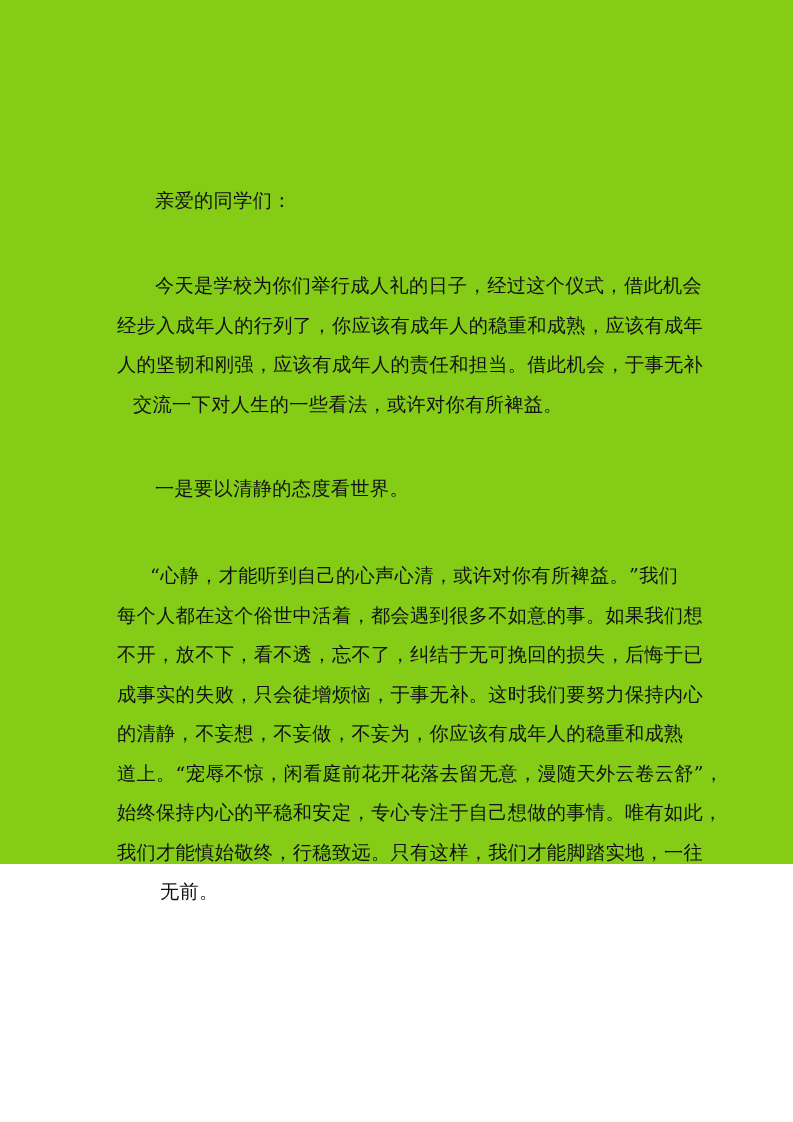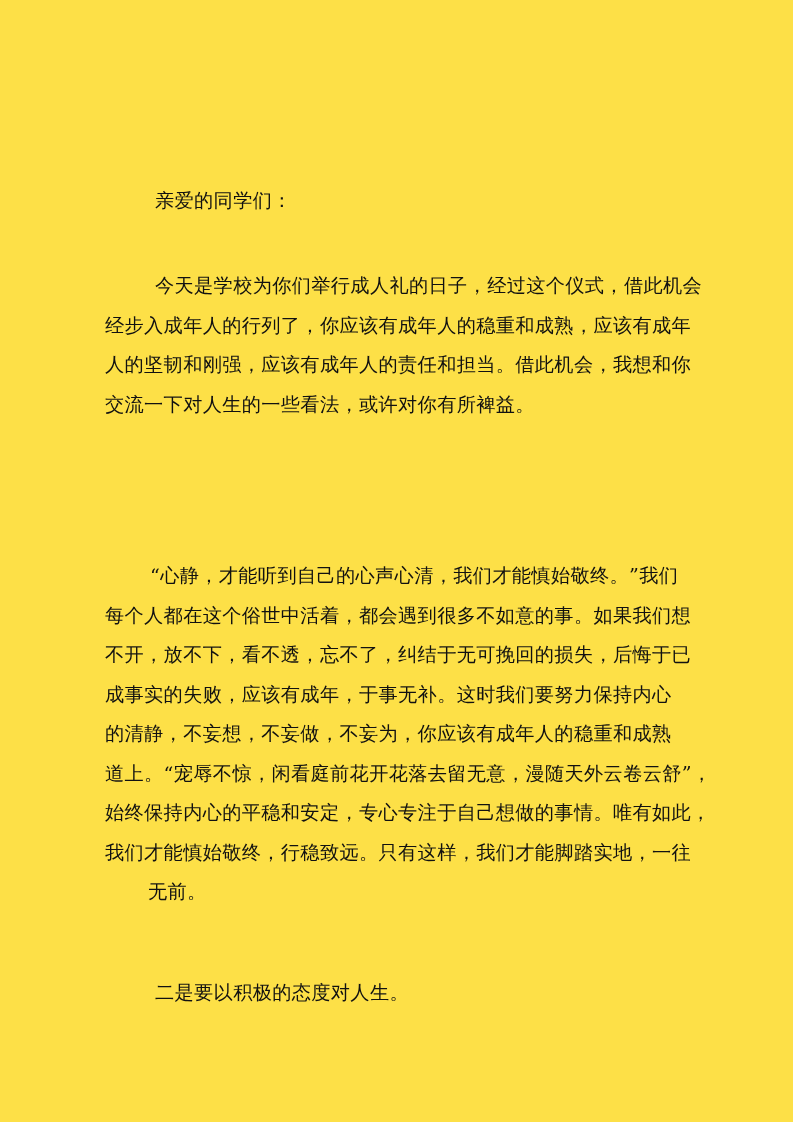--- a/index.html
+++ b/index.html
@@ -13,27 +13,27 @@
       position: relative;
       overflow: hidden;
       font-family: "DejaVu Serif", "Liberation Serif", serif;
       color: #111111;
     }
     .page {
       position: absolute;
       left: 0;
       top: 0;
       width: 793px;
-      height: 1122px;
-      background: #fde047;
+      height: 864px;
+      background: #84cc16;
       text-decoration: underline;
     }
     .line {
       position: absolute;
-      left: 105px;
+      left: 117px;
       width: 566px;
       height: 40px;
       line-height: 40px;
       font-size: 19.2px;
       letter-spacing: 0.35px;
       white-space: nowrap;
       overflow: visible;
     }
     .indent {
       left: 155px;
@@ -47,32 +47,32 @@
 </head>
 <body>
 
 <div class="page">
 
   <div class="line indent" style="top:181px;">亲爱的同学们：</div>
 
   <div>
     <div class="line indent" style="top:266px;">今天是学校为你们举行成人礼的日子，经过这个仪式，借此机会</div>
     <div class="line" style="top:306px;">经步入成年人的行列了，你应该有成年人的稳重和成熟，应该有成年</div>
-    <div class="line" style="top:345px;">人的坚韧和刚强，应该有成年人的责任和担当。借此机会，我想和你</div>
-    <div class="line" style="top:385px;">交流一下对人生的一些看法，或许对你有所裨益。</div>
+    <div class="line" style="top:345px;">人的坚韧和刚强，应该有成年人的责任和担当。借此机会，于事无补</div>
+    <div class="line" style="top:385px;margin-left:16px;">交流一下对人生的一些看法，或许对你有所裨益。</div>
   </div>
 
+  <div class="line indent" style="top:469px;">一是要以清静的态度看世界。</div>
 
   <div>
-    <div class="line quote-indent" style="top:556px;">“心静，才能听到自己的心声心清，我们才能慎始敬终。”我们</div>
+    <div class="line quote-indent" style="top:556px;">“心静，才能听到自己的心声心清，或许对你有所裨益。”我们</div>
     <div class="line" style="top:596px;">每个人都在这个俗世中活着，都会遇到很多不如意的事。如果我们想</div>
     <div class="line" style="top:635px;">不开，放不下，看不透，忘不了，纠结于无可挽回的损失，后悔于已</div>
-    <div class="line" style="top:675px;">成事实的失败，应该有成年，于事无补。这时我们要努力保持内心</div>
+    <div class="line" style="top:675px;">成事实的失败，只会徒增烦恼，于事无补。这时我们要努力保持内心</div>
     <div class="line" style="top:714px;">的清静，不妄想，不妄做，不妄为，你应该有成年人的稳重和成熟</div>
     <div class="line" style="top:754px;">道上。“宠辱不惊，闲看庭前花开花落去留无意，漫随天外云卷云舒”，</div>
     <div class="line" style="top:793px;">始终保持内心的平稳和安定，专心专注于自己想做的事情。唯有如此，</div>
     <div class="line" style="top:833px;">我们才能慎始敬终，行稳致远。只有这样，我们才能脚踏实地，一往</div>
     <div class="line" style="top:872px;margin-left:43px;">无前。</div>
   </div>
 
-  <div class="line indent" style="top:973px;">二是要以积极的态度对人生。</div>
 
 </div>
 
 </body></html>

